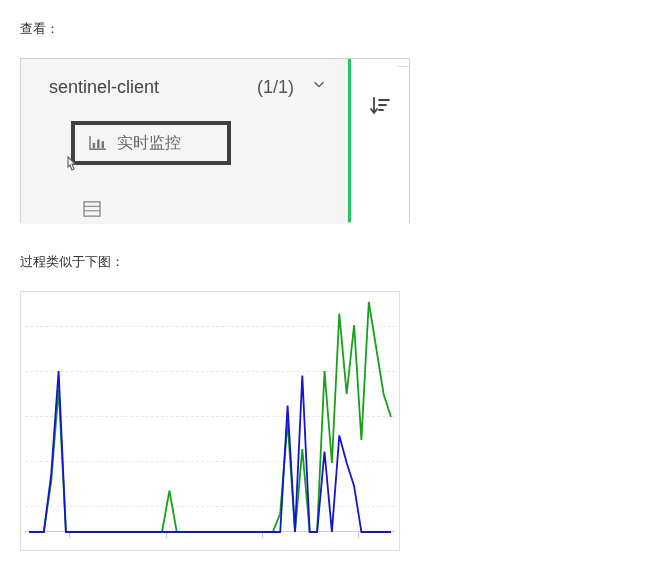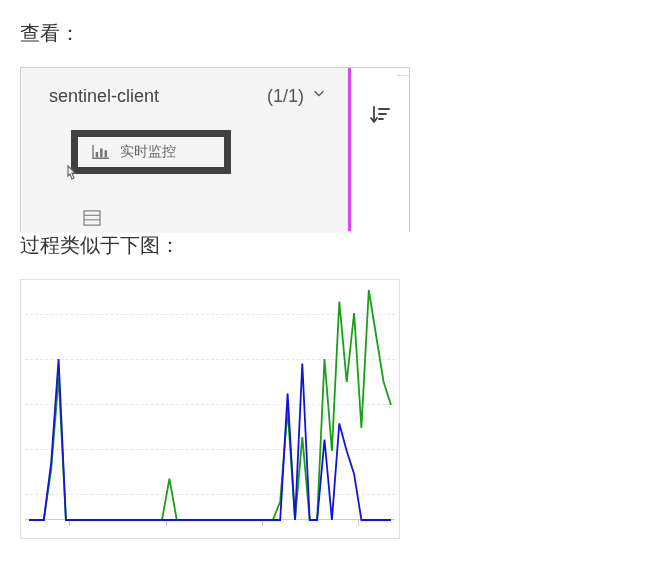--- a/index.html
+++ b/index.html
@@ -4,64 +4,65 @@
   <style>
     * { margin: 0; padding: 0; box-sizing: border-box; }
     body {
       font-family: -apple-system, BlinkMacSystemFont, "Segoe UI", "PingFang SC", "Microsoft YaHei", sans-serif;
       background: #fff;
       width: 661px;
       padding: 20px;
       color: #333;
     }
     .text-label {
-      font-size: 20px;
+      font-size: 13px;
       color: #333;
       margin-bottom: 20px;
     }
     .screenshot1 {
       position: relative;
       width: 390px;
       height: 165px;
       border: 1px solid #cfcfcf;
-      background: #d946ef;
+      margin-bottom: 30px;
+      background: #22c55e;
     }
     .sidebar-panel {
       position: absolute;
       left: 0;
       top: 0;
       width: 327px;
       height: 165px;
       background: #f5f5f5;
       overflow: hidden;
     }
     .app-header {
       display: flex;
       align-items: center;
       justify-content: space-between;
       padding: 18px 22px 14px 28px;
       font-size: 18px;
       color: #555;
     }
     .app-name { color: #444; }
-    .app-count { display: flex; gap: 8px; color: #555; }
+    .app-count { display: flex; gap: 18px; color: #555; }
     .chevron-down { width: 14px; height: 14px; }
     .menu-item-highlight {
       position: absolute;
       left: 50px;
       top: 62px;
       width: 160px;
       height: 44px;
-      border: 7px solid #404040;
+      border: 4px solid #404040;
       background: #f5f5f5;
       display: flex;
       align-items: center;
       gap: 10px;
       padding-left: 14px;
-      font-size: 14px;
+      font-size: 16px;
       color: #666;
     }
     .cursor-icon {
       position: absolute;
       left: 38px;
       top: 94px;
       width: 24px;
       height: 24px;
     }
     .menu-item-partial {

